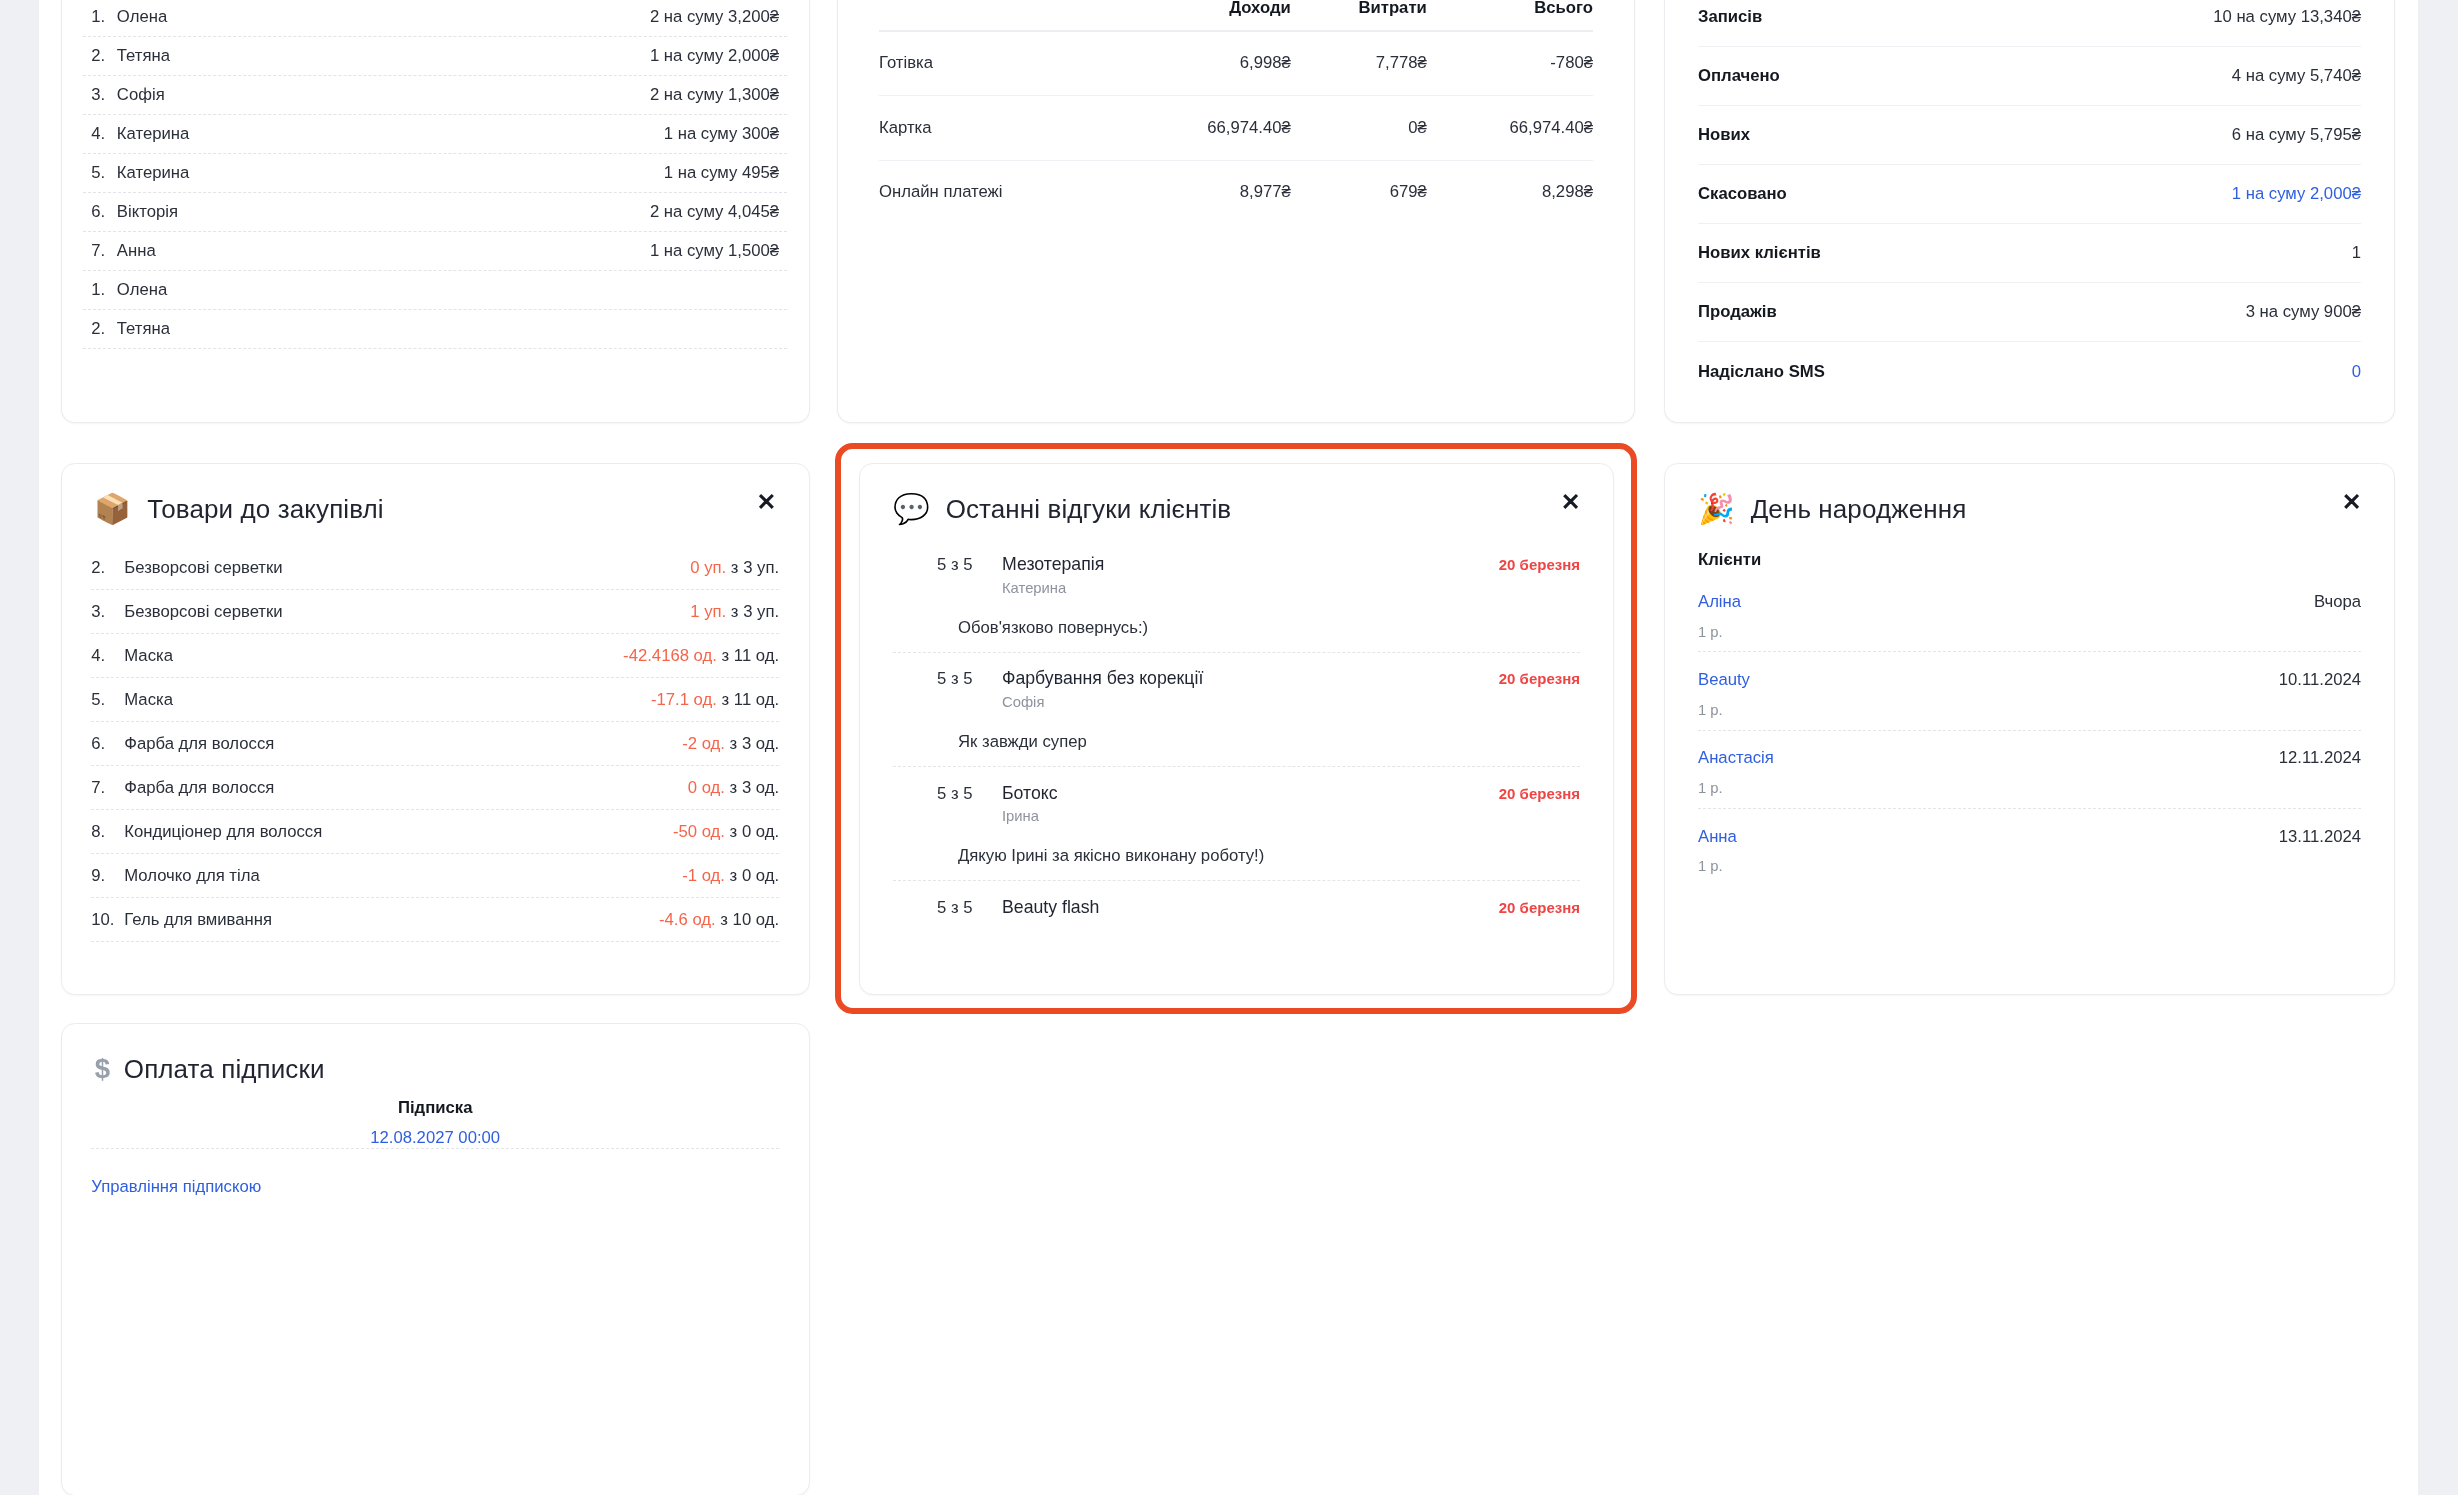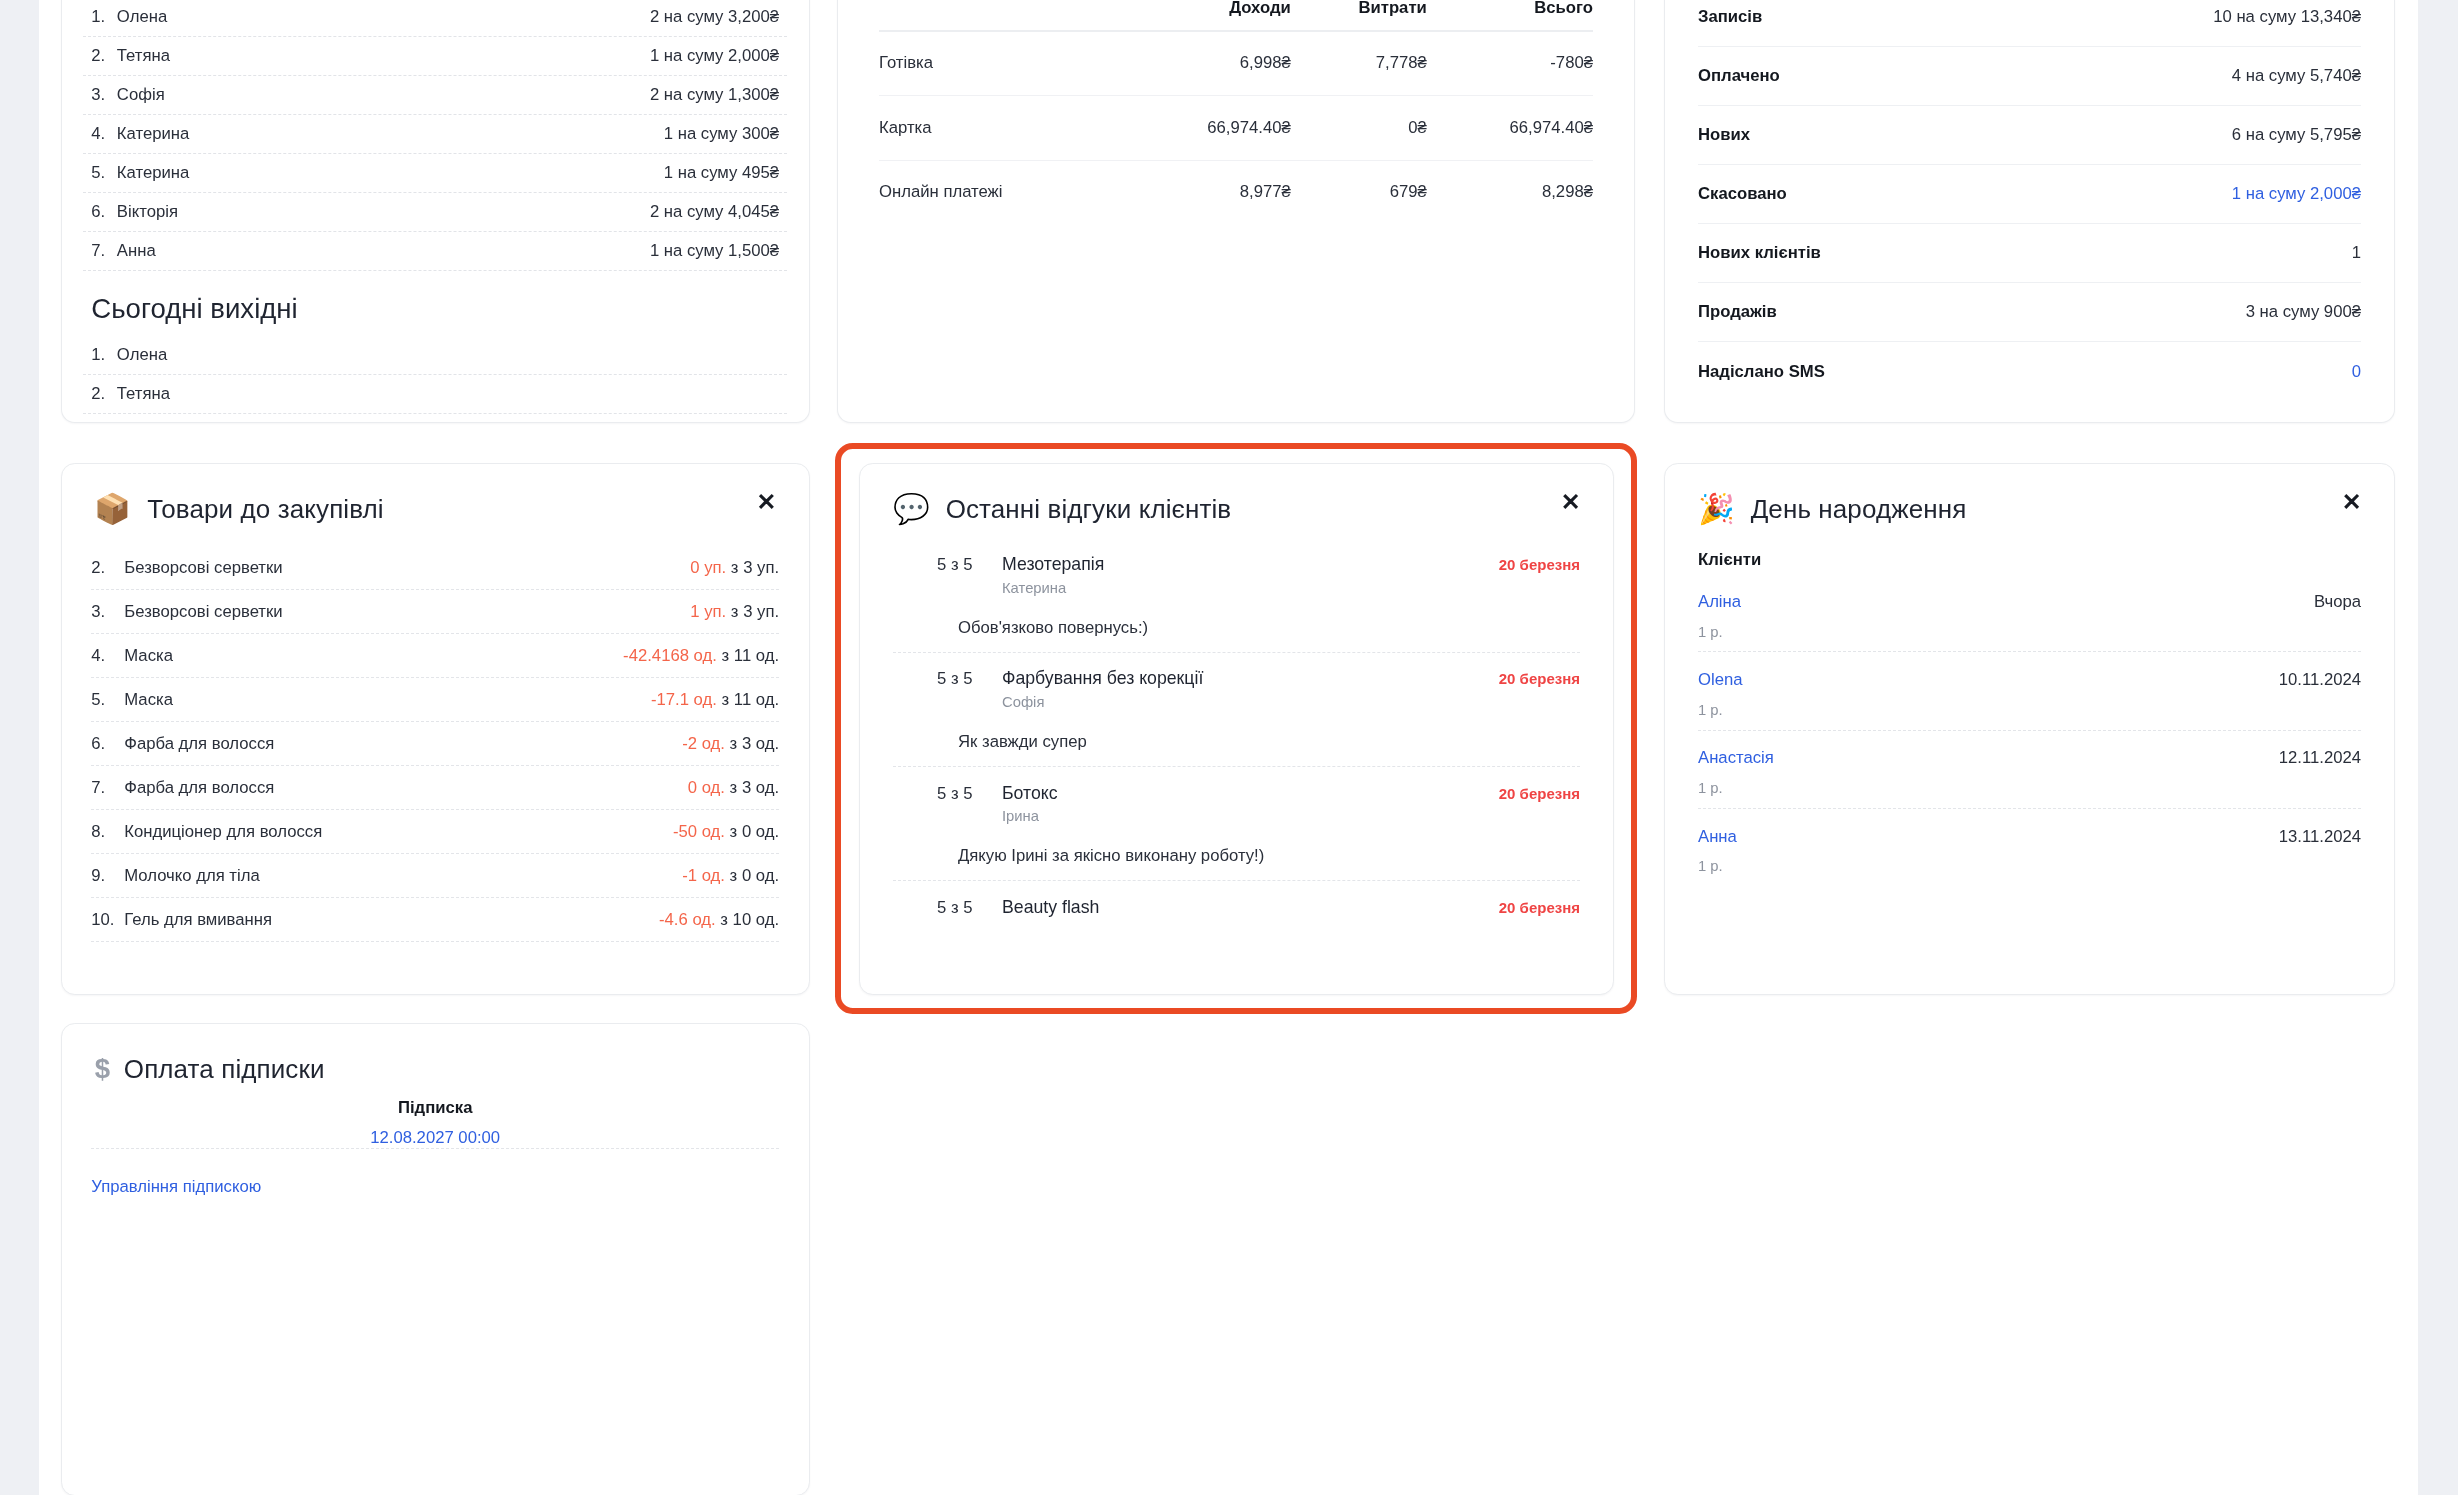--- a/index.html
+++ b/index.html
@@ -293,21 +293,20 @@
         </div>
         <div class="row">
           <span class="lead">
               <span class="idx">7.</span>
               <span class="nm">Анна</span>
             </span>
           <span class="val">1 на суму 1,500₴</span>
         </div>
       </div>
 
-      <div class="sectionTitle">Сьогодні вихідні</div>
 
       <div class="rows">
         <div class="row">
           <span class="lead">
               <span class="idx">1.</span>
               <span class="nm">Олена</span>
             </span>
           <span class="val"></span>
         </div>
         <div class="row">
@@ -539,21 +538,21 @@
       <div class="bd-list">
         <div class="bd-item">
           <div class="bd-line">
             <span class="bd-name">Аліна</span>
             <span class="bd-date">Вчора</span>
           </div>
           <div class="bd-age">1 р.</div>
         </div>
         <div class="bd-item">
           <div class="bd-line">
-            <span class="bd-name">Olena</span>
+            <span class="bd-name">Beauty</span>
             <span class="bd-date">10.11.2024</span>
           </div>
           <div class="bd-age">1 р.</div>
         </div>
         <div class="bd-item">
           <div class="bd-line">
             <span class="bd-name">Анастасія</span>
             <span class="bd-date">12.11.2024</span>
           </div>
           <div class="bd-age">1 р.</div>

